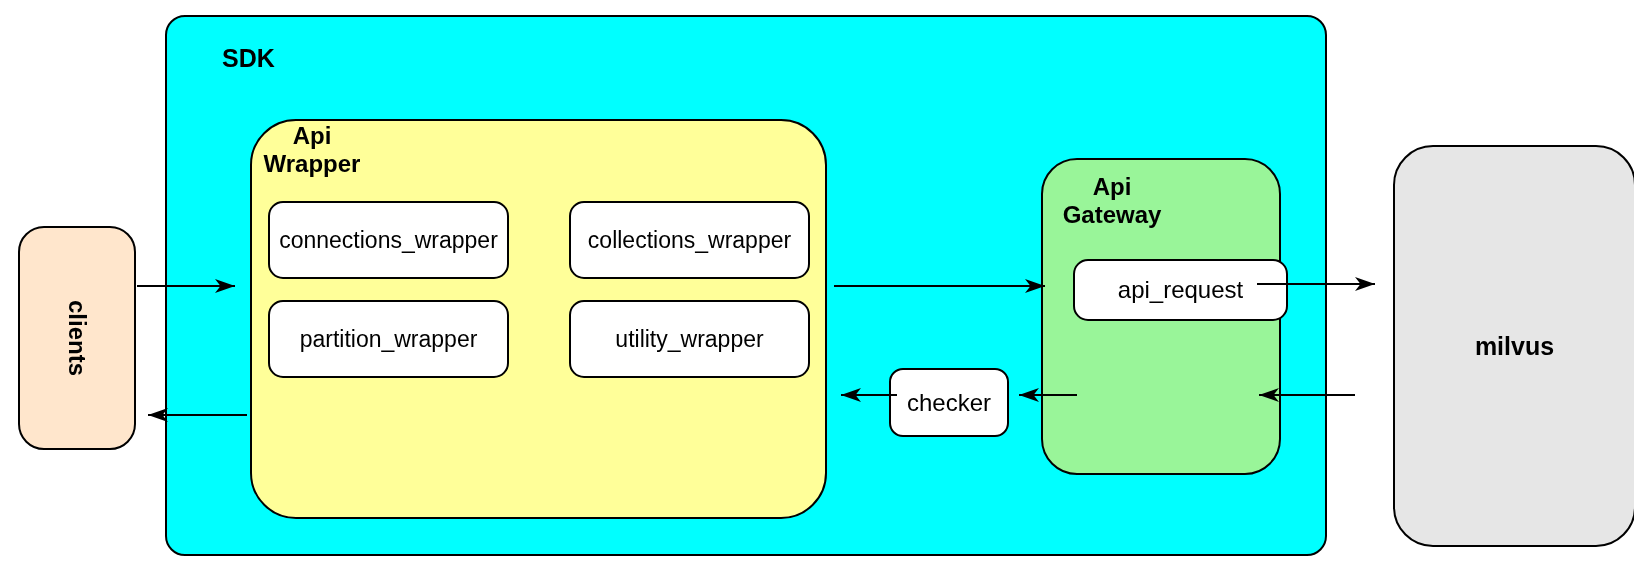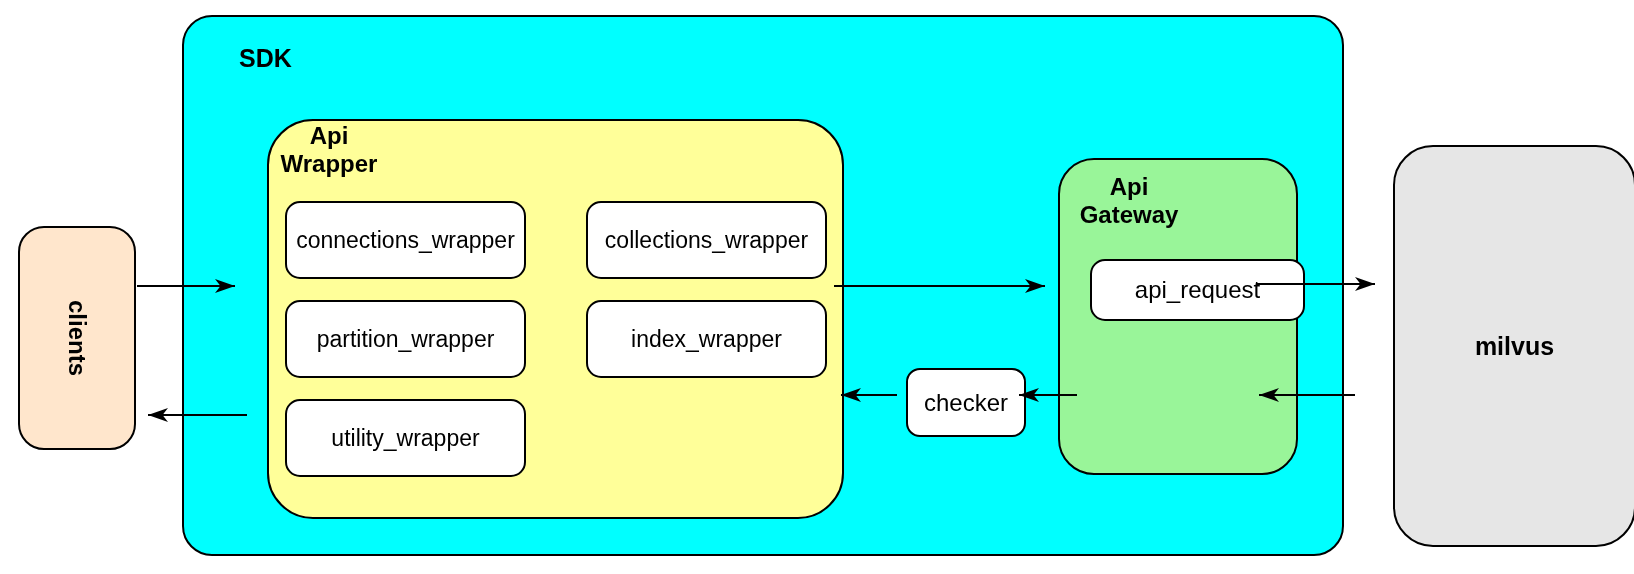--- a/index.html
+++ b/index.html
@@ -28,22 +28,22 @@
   .clients {
     left: 18px; top: 226px; width: 118px; height: 224px;
     background: var(--clients-fill); border-radius: 26px;
     display: flex; align-items: center; justify-content: center;
   }
   .clients .vlabel {
     transform: rotate(90deg);
     font-weight: bold; font-size: 24px; white-space: nowrap;
   }
   .sdk {
-    left: 182px; top: 15px; width: 1162px; height: 541px;
-    background: var(--sdk-fill); border-radius: 30px;
+    left: 165px; top: 15px; width: 1162px; height: 541px;
+    background: var(--sdk-fill); border-radius: 20px;
   }
   .sdk-title {
     position: absolute; left: 55px; top: 27px;
     font-weight: bold; font-size: 25px; line-height: 28px;
   }
   .wrapper {
     position: absolute; left: 83px; top: 102px; width: 577px; height: 400px;
     background: var(--wrapper-fill); border-radius: 46px;
     border: 2px solid var(--stroke);
   }
@@ -108,21 +108,20 @@
 
     <div class="wrapper">
       <div class="wrapper-title">
         <div>Api</div>
         <div>Wrapper</div>
       </div>
       <div class="wrapper-grid">
         <div class="leaf">connections_wrapper</div>
         <div class="leaf">collections_wrapper</div>
         <div class="leaf">partition_wrapper</div>
-        <div class="leaf">index_wrapper</div>
         <div class="leaf">utility_wrapper</div>
       </div>
     </div>
 
     <div class="leaf checker">checker</div>
 
     <div class="gateway">
       <div class="gateway-title">
         <div>Api</div>
         <div>Gateway</div>

